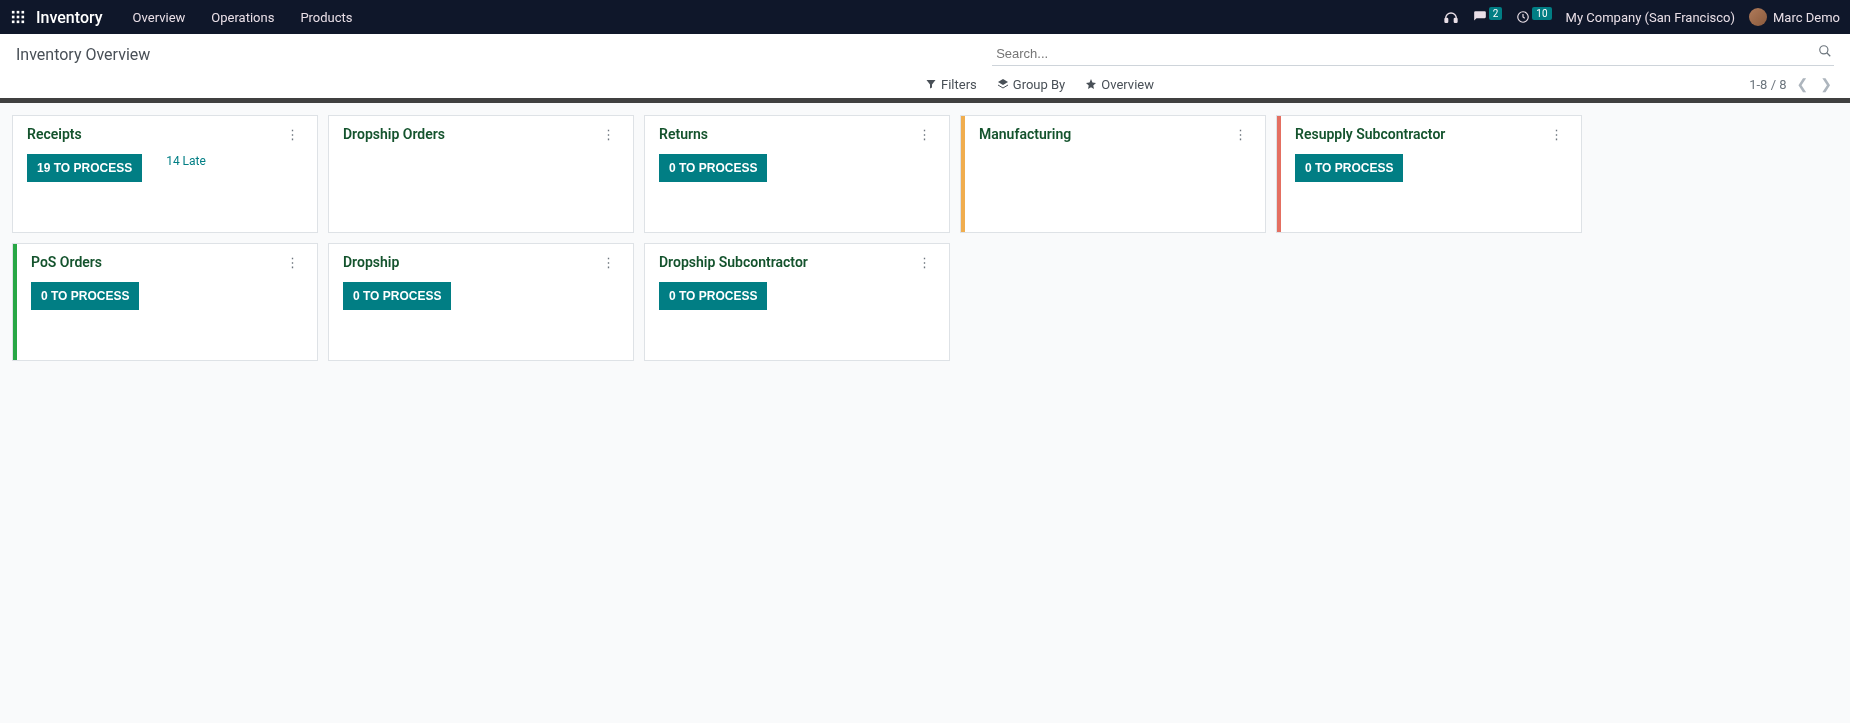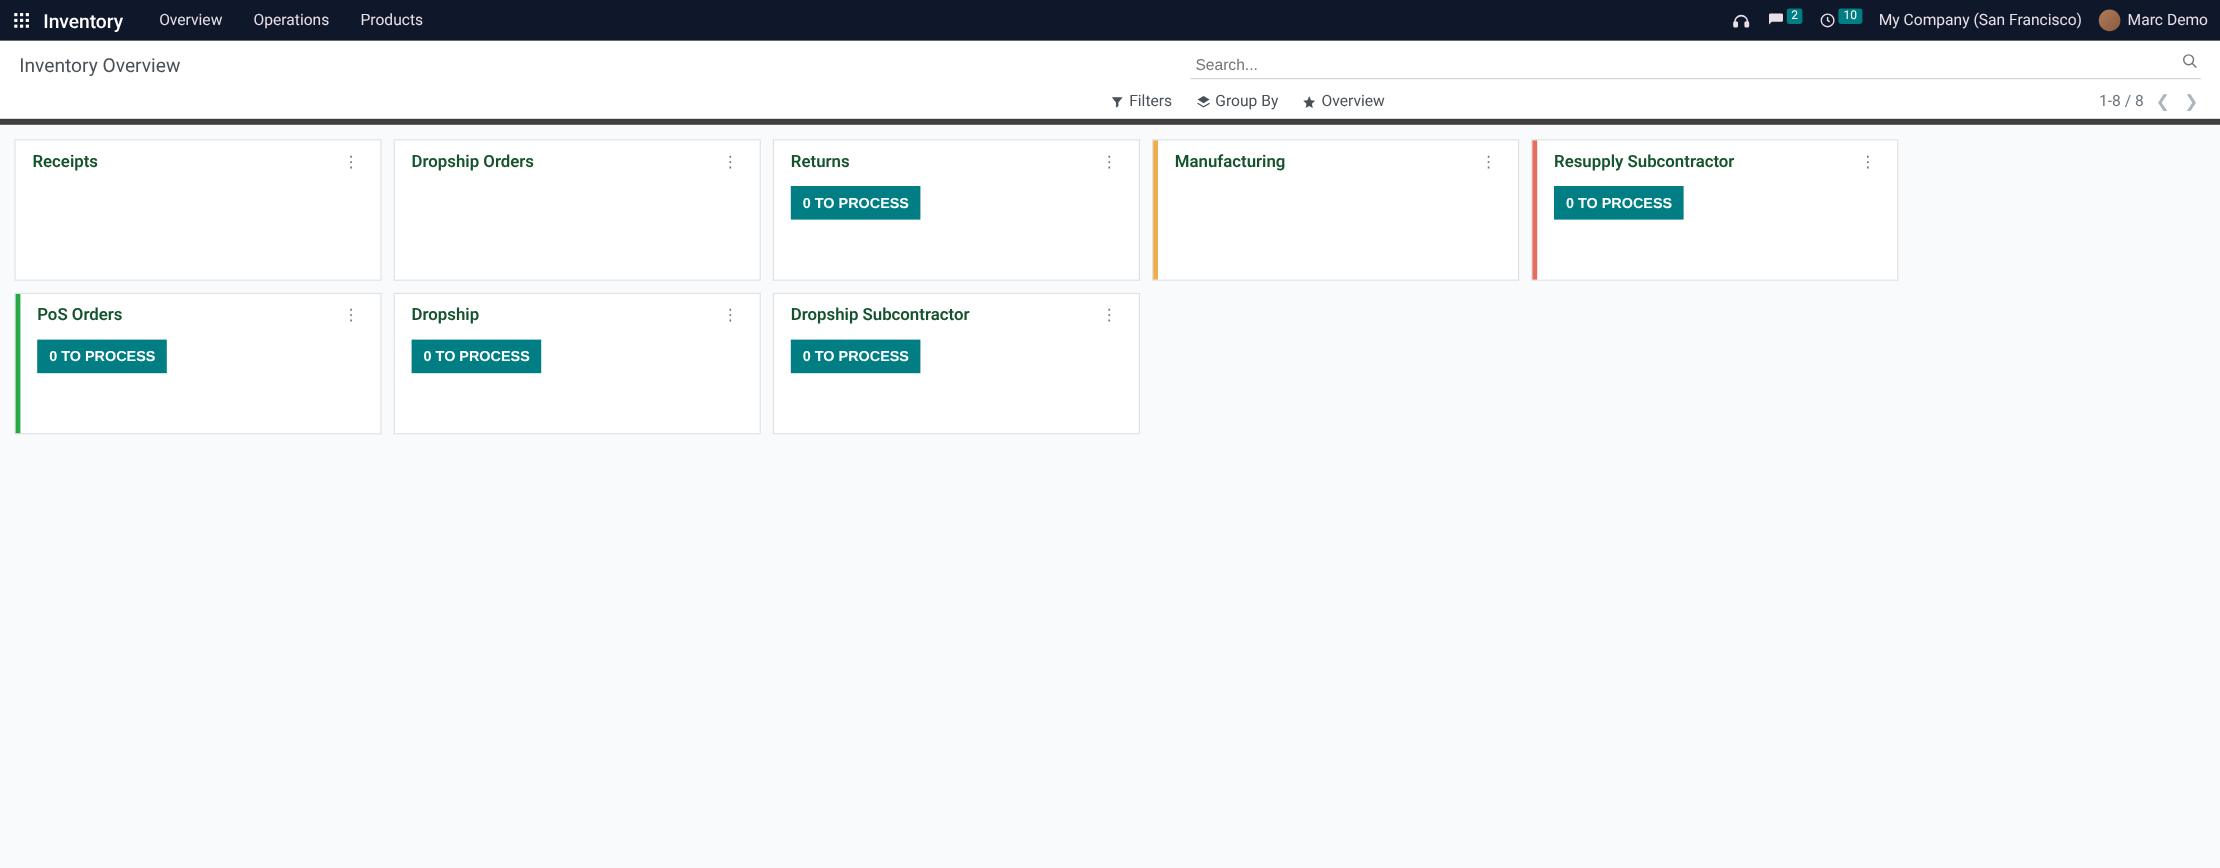--- a/index.html
+++ b/index.html
@@ -143,20 +143,26 @@
     </div>
   </div>
 </div>
 
 <div class="kanban" id="kanban">
     <div class="card">
       <div class="card-head">
         <span class="card-title">Receipts</span>
         <span class="card-menu">⋮</span>
       </div>
+      <div class="card-body">
+        <button class="process-btn">19 TO PROCESS</button>
+        <div class="extras">
+          <span class="extra-link">14 Late</span>
+        </div>
+      </div>
     </div>
     <div class="card">
       <div class="card-head">
         <span class="card-title">Dropship Orders</span>
         <span class="card-menu">⋮</span>
       </div>
     </div>
     <div class="card">
       <div class="card-head">
         <span class="card-title">Returns</span>

